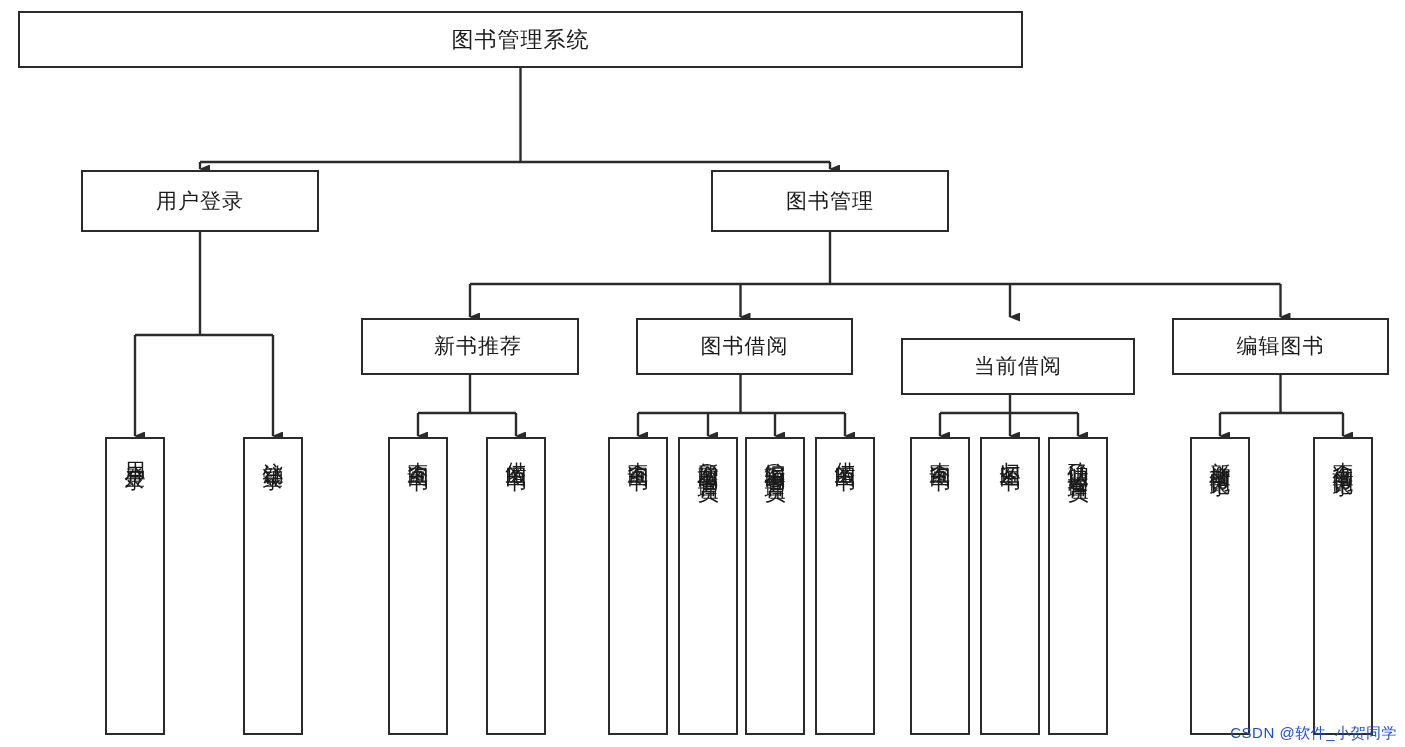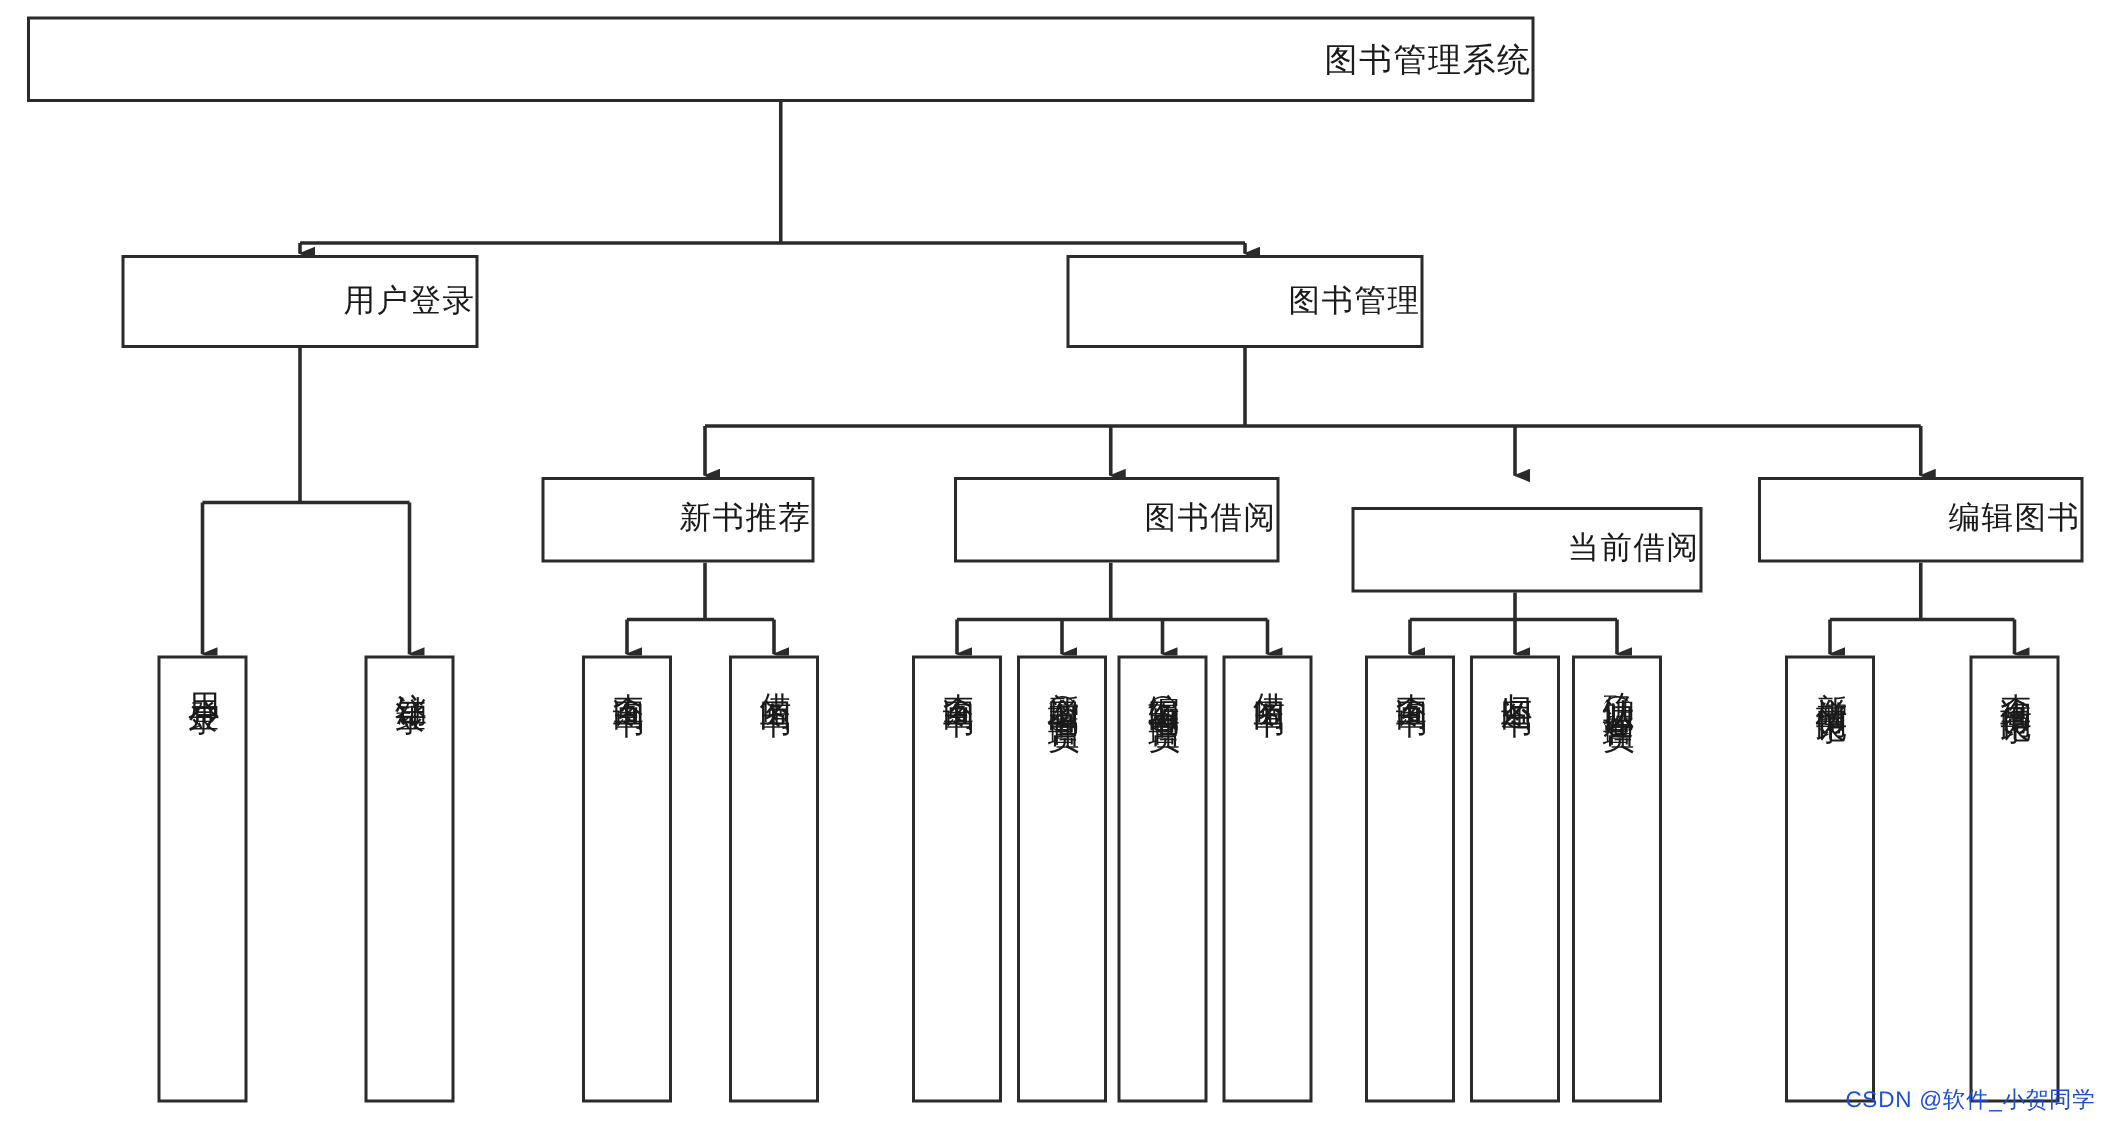--- a/index.html
+++ b/index.html
@@ -26,21 +26,21 @@
     height: 747px;
     pointer-events: none;
   }
   .node {
     position: absolute;
     box-sizing: border-box;
     background: #ffffff;
     border: 2px solid #2b2b2b;
     display: flex;
     align-items: center;
-    justify-content: flex-end;
+    justify-content: center;
     color: #1a1a1a;
   }
   .node-label {
     display: block;
     text-align: center;
     letter-spacing: 1px;
     line-height: 1.18;
     white-space: nowrap;
   }
   
@@ -126,21 +126,21 @@
     <span class="node-label">图书管理系统</span>
   </div>
 
   <div class="node horiz" style="left: 81px; top: 170px; width: 238px; height: 62px;">
     <span class="node-label">用户登录</span>
   </div>
   <div class="node horiz" style="left: 711px; top: 170px; width: 238px; height: 62px;">
     <span class="node-label">图书管理</span>
   </div>
 
-  <div class="node horiz" style="left: 361px; top: 318px; width: 182px; height: 57px; padding-left: 16px;">
+  <div class="node horiz" style="left: 361px; top: 318px; width: 218px; height: 57px; padding-left: 16px;">
     <span class="node-label">新书推荐</span>
   </div>
   <div class="node horiz" style="left: 636px; top: 318px; width: 217px; height: 57px;">
     <span class="node-label">图书借阅</span>
   </div>
   <div class="node horiz" style="left: 901px; top: 318px; width: 234px; height: 57px; margin-top: 20px;">
     <span class="node-label">当前借阅</span>
   </div>
   <div class="node horiz" style="left: 1172px; top: 318px; width: 217px; height: 57px;">
     <span class="node-label">编辑图书</span>

